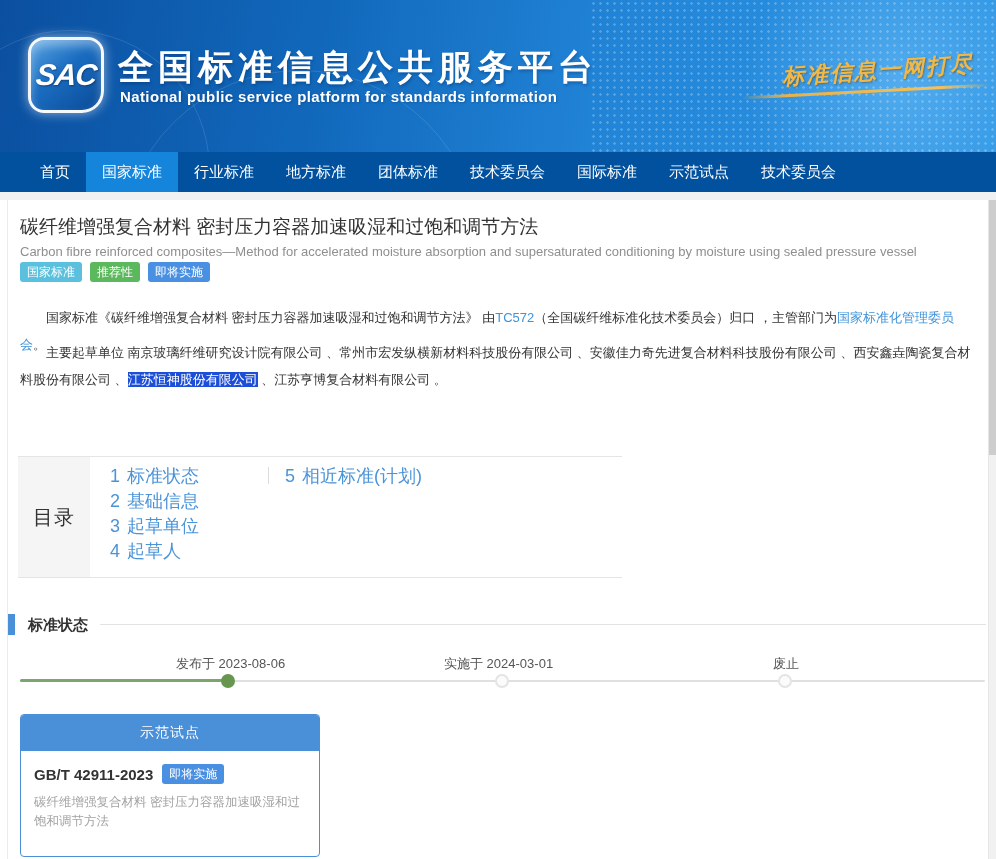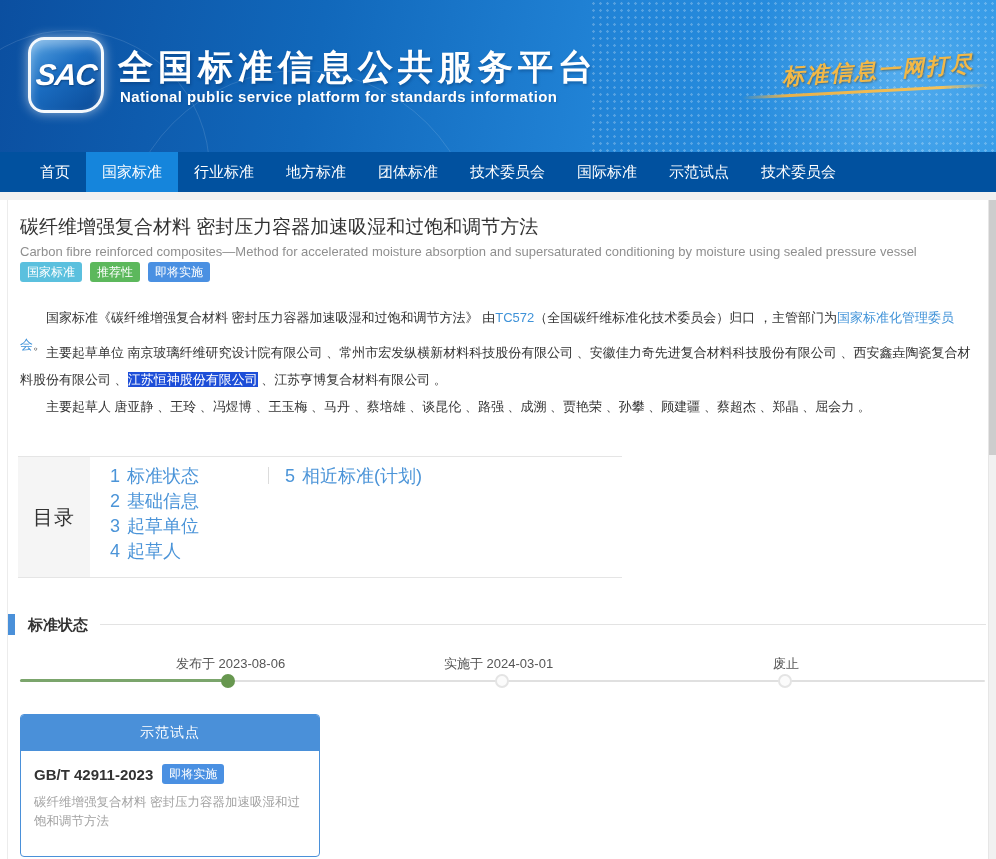--- a/index.html
+++ b/index.html
@@ -133,21 +133,20 @@
   <div class="badges">
     <span class="badge" style="background: rgb(91, 192, 222);">国家标准</span>
     <span class="badge" style="background: rgb(92, 184, 92);">推荐性</span>
     <span class="badge" style="background: rgb(74, 144, 226);">即将实施</span>
   </div>
 
   <p class="para p1"><span>国家标准《碳纤维增强复合材料 密封压力容器加速吸湿和过饱和调节方法》 由</span><a class="link">TC572</a><span>（全国碳纤维标准化技术委员会）归口 ，主管部门为</span><a class="link">国家标准化管理委员会</a><span>。</span></p>
 
   <p class="para p2"><span>主要起草单位 南京玻璃纤维研究设计院有限公司 、常州市宏发纵横新材料科技股份有限公司 、安徽佳力奇先进复合材料科技股份有限公司 、西安鑫垚陶瓷复合材料股份有限公司 、</span><span class="hl">江苏恒神股份有限公司</span><span> 、江苏亨博复合材料有限公司 。</span></p>
 
-  <p class="para p3">主要起草人 唐亚静 、王玲 、冯煜博 、王玉梅 、马丹 、蔡培雄 、谈昆伦 、路强 、成溯 、贾艳荣 、孙攀 、顾建疆 、蔡超杰 、郑晶 、屈会力 。</p>
 
   <div class="toc">
     <div class="toc-label">目录</div>
     <div class="toc-col toc-col1">
       <a class="toc-item"><span class="toc-num">1</span><span>标准状态</span></a>
       <a class="toc-item"><span class="toc-num">2</span><span>基础信息</span></a>
       <a class="toc-item"><span class="toc-num">3</span><span>起草单位</span></a>
       <a class="toc-item"><span class="toc-num">4</span><span>起草人</span></a>
     </div>
     <div class="toc-divider"></div>

